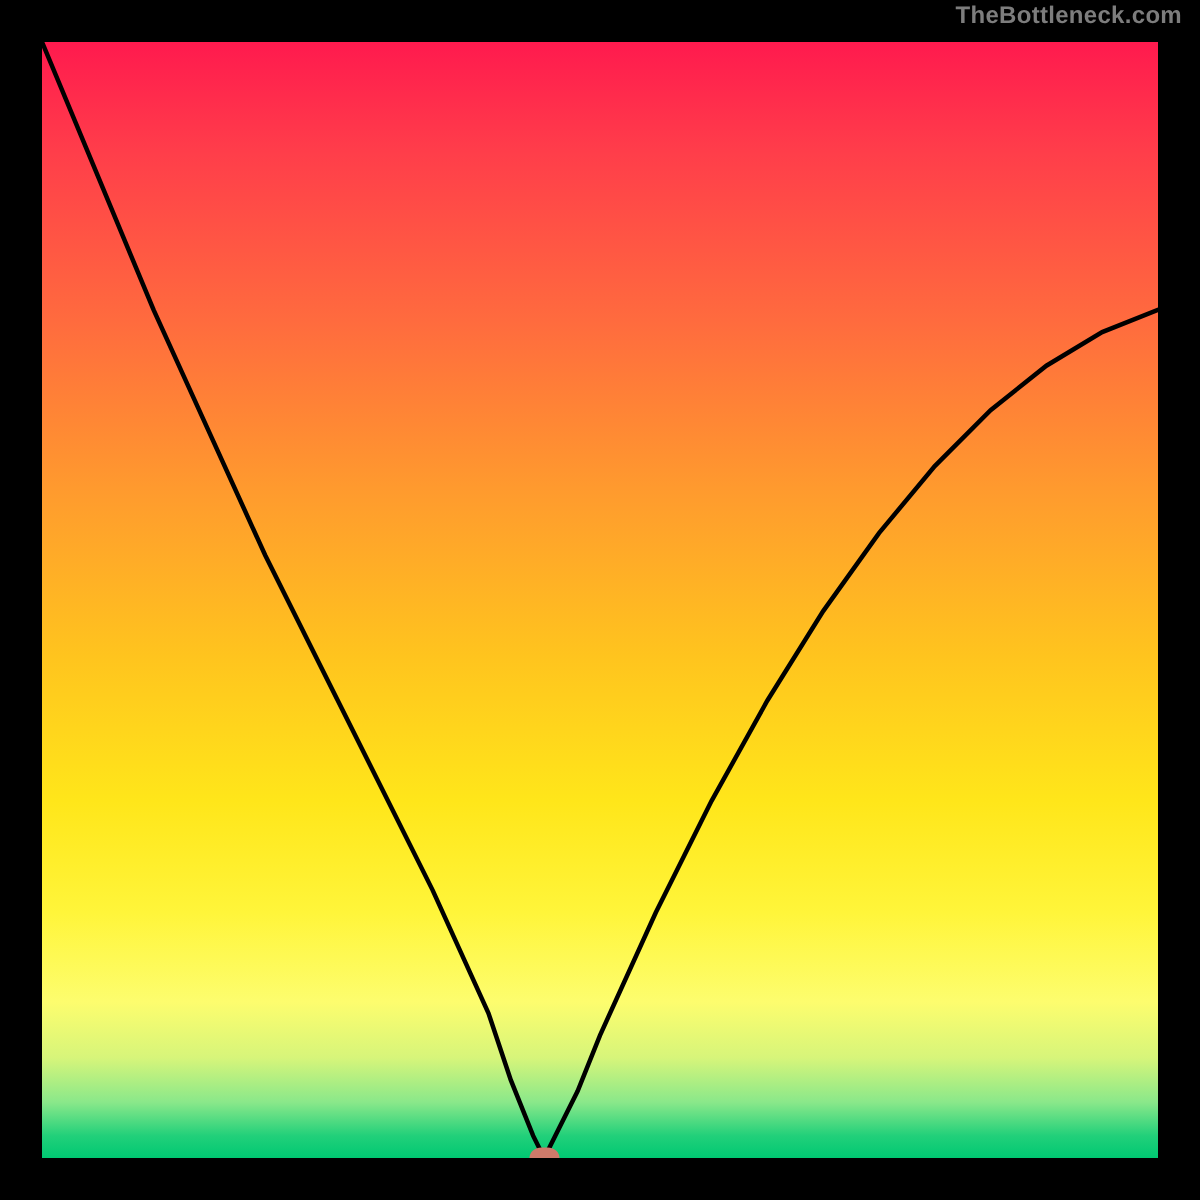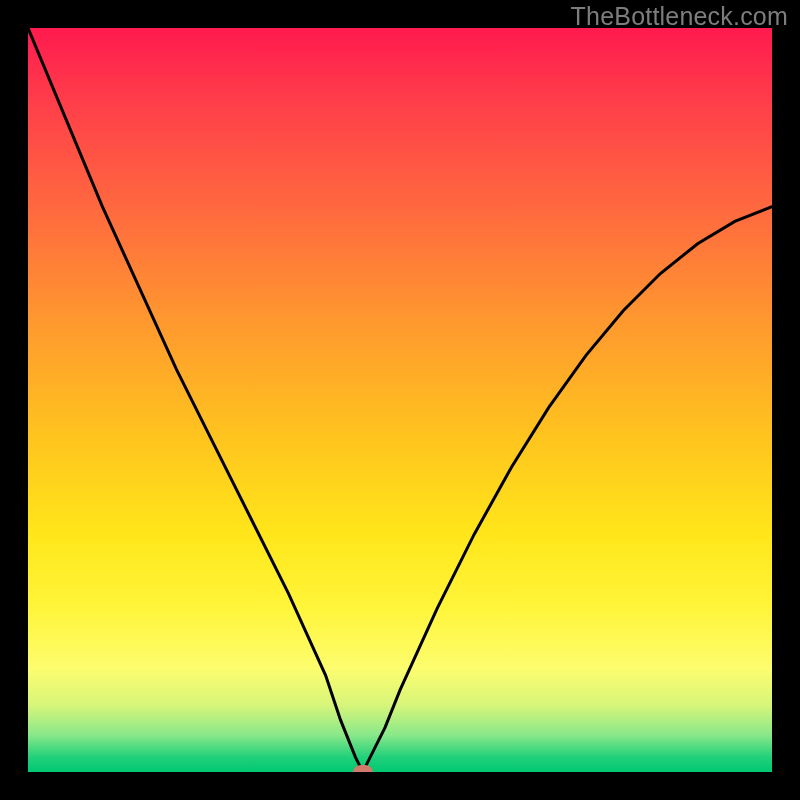--- a/index.html
+++ b/index.html
@@ -15,22 +15,22 @@
     position: relative;
     width: 800px;
     height: 800px;
     background: #000;
   }
   .watermark {
     position: absolute;
     top: 2px;
     right: 12px;
     color: #7d7d7d;
-    font-size: 25px;
-    font-weight: 400;
+    font-size: 16px;
+    font-weight: 700;
     letter-spacing: 0.2px;
     z-index: 3;
   }
   .plot-area {
     position: absolute;
     left: 28px;
     top: 28px;
     width: 744px;
     height: 744px;
     overflow: hidden;

